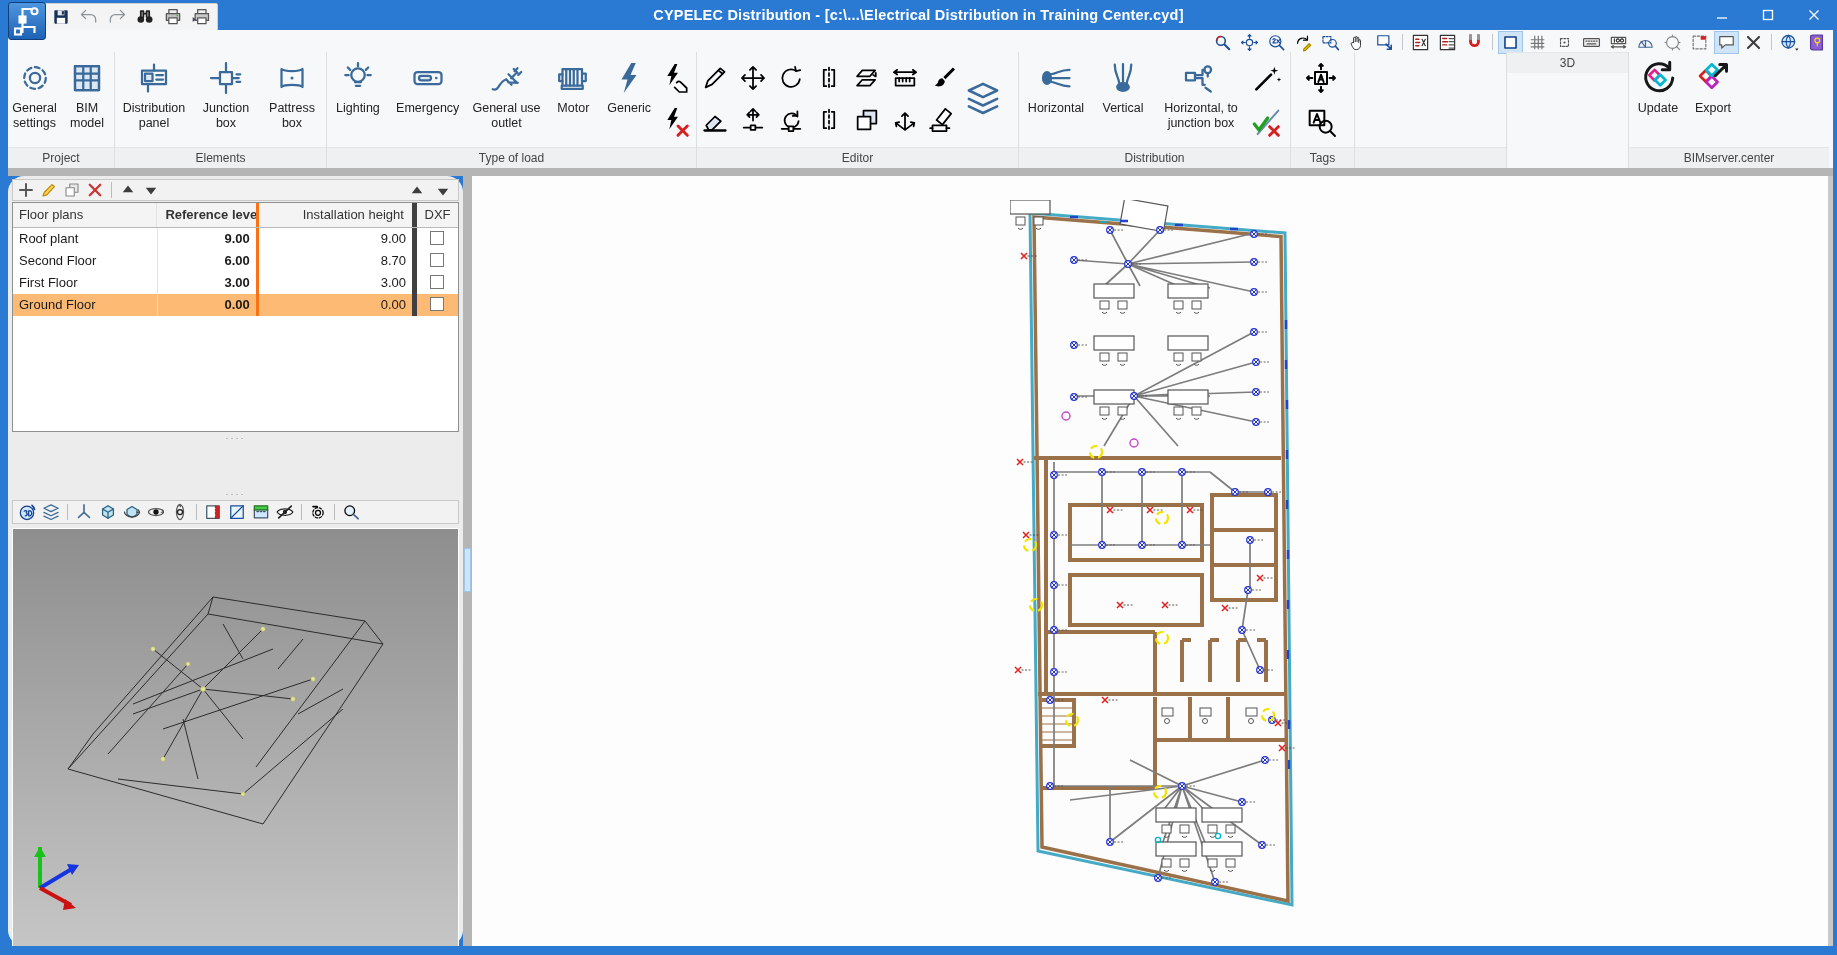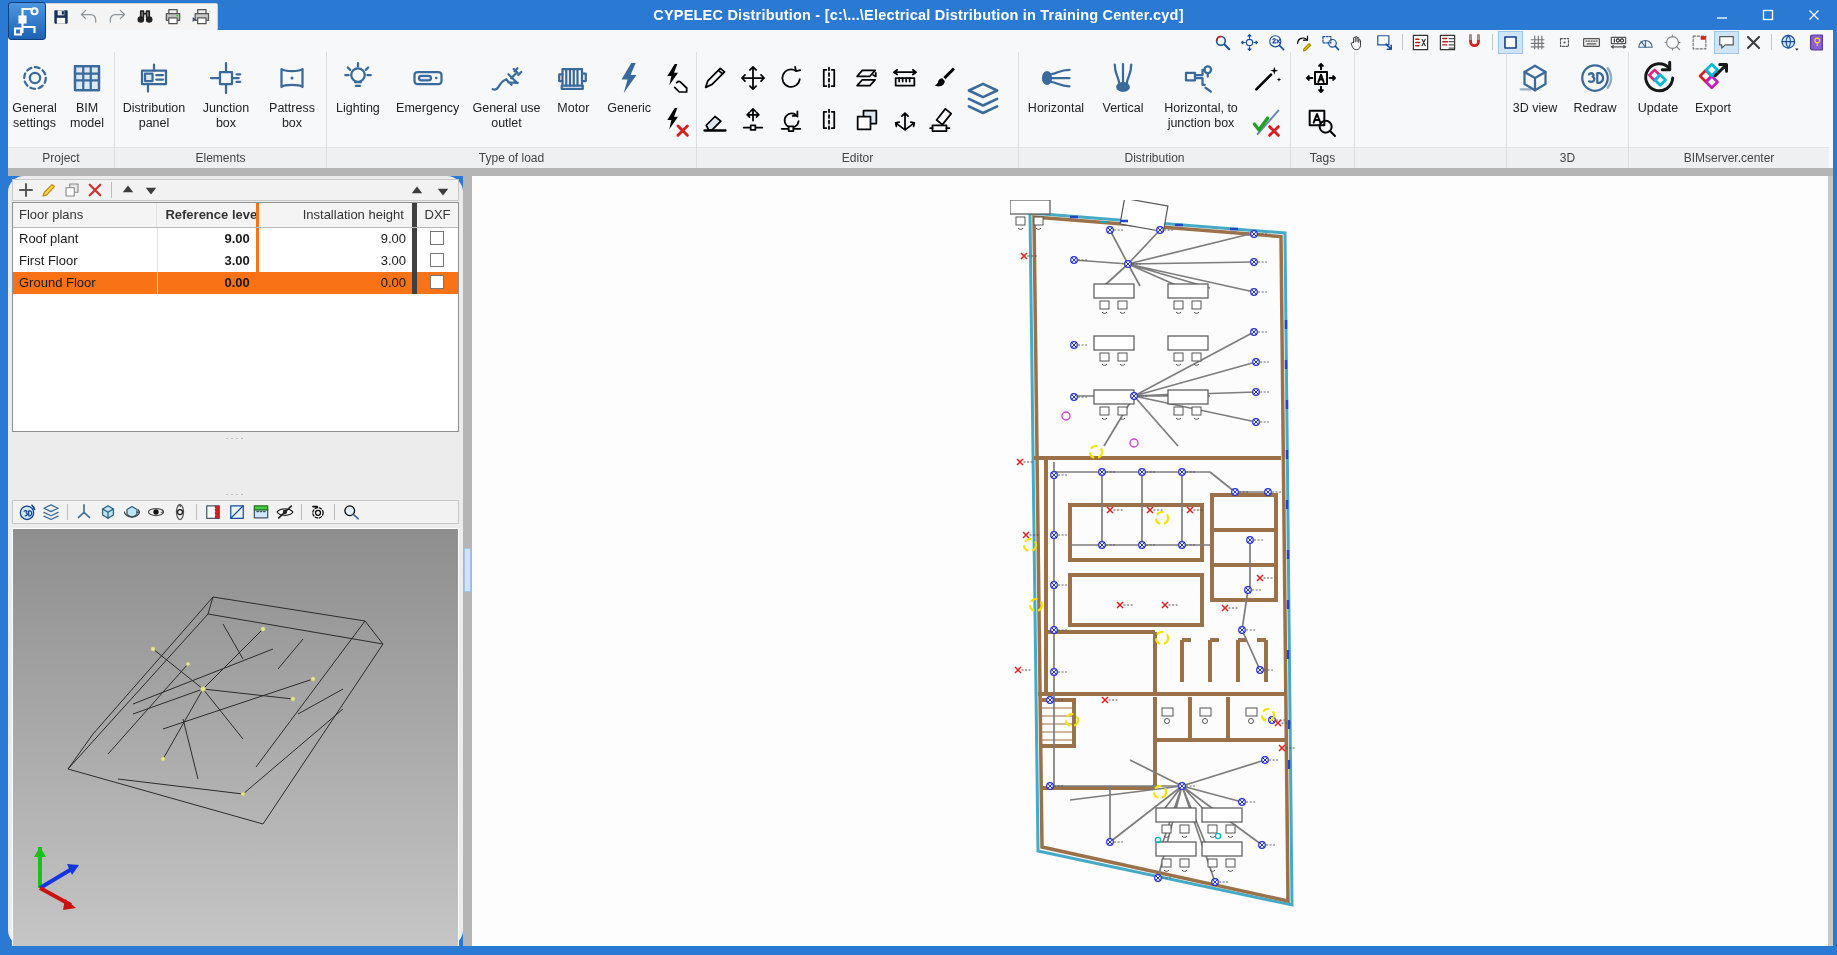--- a/index.html
+++ b/index.html
@@ -49,21 +49,21 @@
   #bottombar{position:absolute;left:0;top:946px;width:1837px;height:9px;background:#2a7ad4;}
   
   #fp-toolbar{position:absolute;left:4px;top:3px;width:447px;height:22px;background:#f2f2f2;border:1px solid #c8c8c8;
               box-sizing:border-box;display:flex;align-items:center;padding-left:4px;gap:5px;}
   .ptb{width:18px;height:18px;cursor:pointer;}
   .psep{width:1px;height:16px;background:#bbb;margin:0 2px;}
   #fp-tbright{position:absolute;right:6px;top:0;height:22px;display:flex;align-items:center;gap:8px;}
   #fp-table{position:absolute;left:4px;top:26px;width:447px;height:230px;background:#fff;border:1px solid #909090;box-sizing:border-box;}
   .trow{display:flex;height:22px;line-height:22px;font-size:13px;color:#1a1a1a;}
   .trow.head{height:24px;line-height:24px;background:#f4f4f4;border-bottom:1px solid #b9b9b9;color:#333;}
-  .trow.sel{background:#f97316;}
+  .trow.sel{background:#fdba74;}
   .tc{padding:0 6px;box-sizing:border-box;overflow:hidden;white-space:nowrap;}
   .c0{width:158px;border-right:1px solid #e3e3e3;}
   .c1{width:110px;text-align:right;border-right:3px solid #f97316;font-weight:bold;}
   .c2{width:133px;text-align:right;border-right:5px solid #404040;margin-left:36px;}
   .c3{width:44px;text-align:center;}
   .trow.head .c1,.trow.head .c2{text-align:left;padding-left:8px;}
   .cb{display:inline-block;width:12px;height:12px;border:1px solid #777;background:#fff;vertical-align:middle;margin-top:-3px;}
   .dots{position:absolute;left:0;width:455px;text-align:center;color:#8a8a8a;font-size:9px;letter-spacing:2px;line-height:8px;}
   #searchbox{position:absolute;left:4px;top:268px;width:447px;box-sizing:border-box;}
   #searchhdr{height:24px;background:#d9d9d9;border:1px solid #6d6d6d;box-sizing:border-box;display:flex;align-items:center;gap:6px;padding-left:5px;
@@ -603,42 +603,20 @@
         </div>
         <div class="glabel">Tags</div>
       </div>
 
       <div class="group" style="width:152px">
         <div class="gbody"></div>
         <div class="glabel"></div>
       </div>
 
       <div class="group" style="width:122px">
-        <div class="gbody">
-          <div class="rbtn" style="width:56px">
-            <span class="i">
-                <svg viewBox="0 0 24 24" fill="none" stroke="currentColor" stroke-width="1.5" stroke-linecap="round" stroke-linejoin="round">
-                  <path d="M5 8l7-4.2L19 8v8l-7 4.2L5 16z"></path>
-                  <path d="M5 8l7 4 7-4M12 12v8.2"></path>
-                  <path d="M2.5 19.5H9" opacity=".5"></path>
-                </svg>
-              </span>
-            <span class="rlabel">3D view</span>
-          </div>
-          <div class="rbtn" style="width:64px">
-            <span class="i">
-                <svg viewBox="0 0 24 24" fill="none" stroke="currentColor" stroke-width="1.5" stroke-linecap="round" stroke-linejoin="round">
-                  <circle cx="12" cy="12" r="8.5"></circle>
-                  <path d="M8 9.5c2.2-1.6 4 .3 2.4 1.6 1.8.8 1.4 3.4-1 3.4-.8 0-1.4-.3-1.4-.3M13.5 8.8h1.8c2.8 1.2 2.8 5.2 0 6.4h-1.8z"></path>
-                  <path d="M20.5 5.5a10.5 10.5 0 0 1 0 13" opacity=".55"></path>
-                </svg>
-              </span>
-            <span class="rlabel">Redraw</span>
-          </div>
-        </div>
         <div class="glabel">3D</div>
       </div>
 
       <div class="group" style="width:200px;border-right:none">
         <div class="gbody">
           <div class="rbtn" style="width:58px">
             <span class="i">
                 <svg viewBox="0 0 24 24" fill="none" stroke="currentColor" stroke-width="1.5" stroke-linecap="round" stroke-linejoin="round">
                   <path d="M19.5 5.5A9 9 0 1 0 21.8 12" stroke="#181818" stroke-width="2"></path>
                   <path d="M19.8 1.5v5h-5" stroke="#181818" stroke-width="2"></path>
@@ -719,20 +697,26 @@
       <div class="trow head">
         <span class="tc c0">Floor plans</span>
         <span class="tc c1">Reference level</span>
         <span class="tc c2">Installation height</span>
         <span class="tc c3">DXF</span>
       </div>
       <div class="trow">
         <span class="tc c0">Roof plant</span>
         <span class="tc c1">9.00</span>
         <span class="tc c2">9.00</span>
+        <span class="tc c3"><span class="cb"></span></span>
+      </div>
+      <div class="trow">
+        <span class="tc c0">Second Floor</span>
+        <span class="tc c1">6.00</span>
+        <span class="tc c2">8.70</span>
         <span class="tc c3"><span class="cb"></span></span>
       </div>
       <div class="trow">
         <span class="tc c0">First Floor</span>
         <span class="tc c1">3.00</span>
         <span class="tc c2">3.00</span>
         <span class="tc c3"><span class="cb"></span></span>
       </div>
       <div class="trow sel">
         <span class="tc c0">Ground Floor</span>

